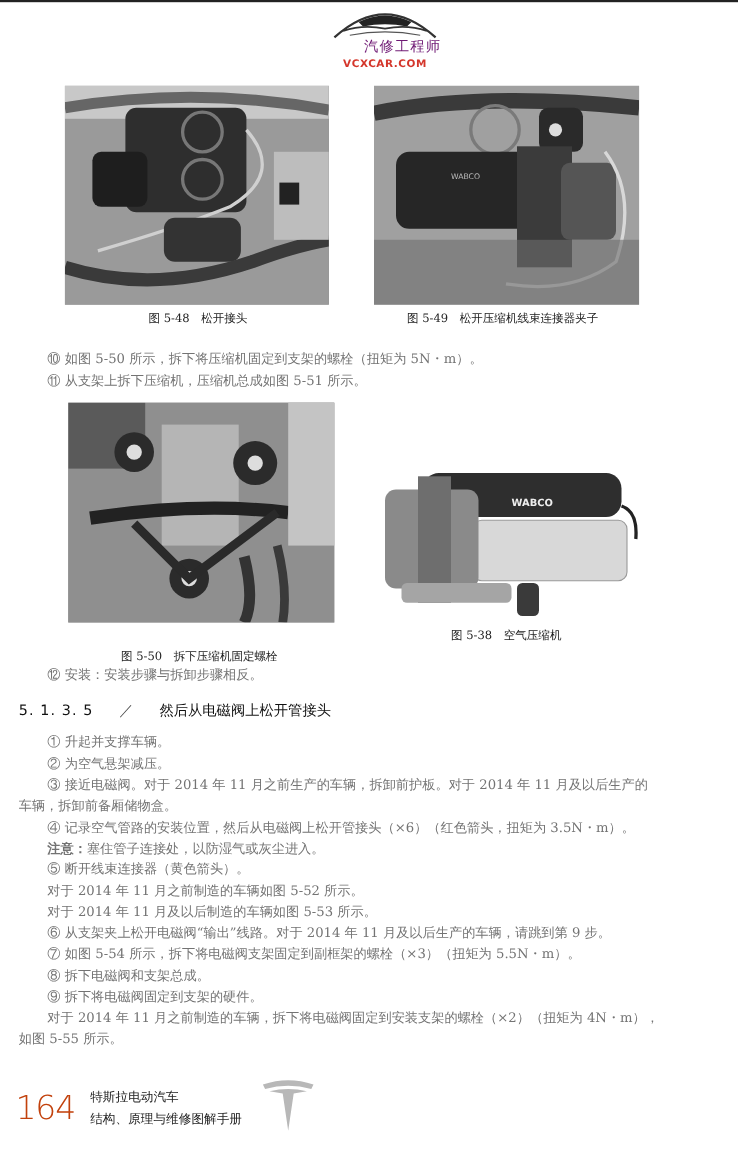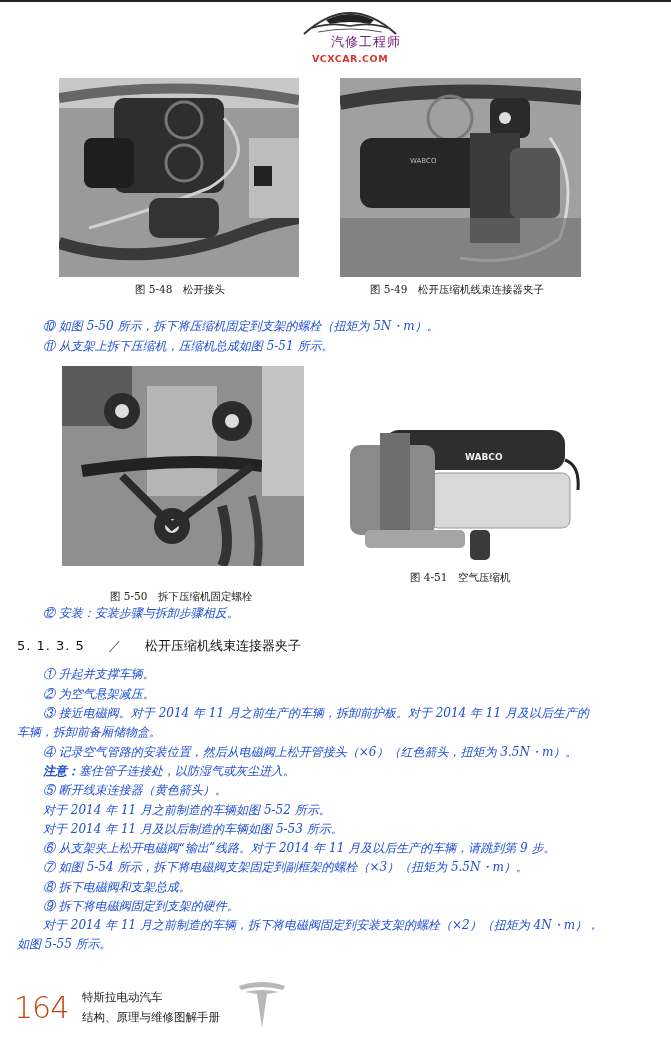--- a/index.html
+++ b/index.html
@@ -6,21 +6,21 @@
   body { width:671px; height:1053px; position:relative; overflow:hidden;
          font-family:"DejaVu Serif", "Liberation Serif", serif; color:#1a1a1a; }
   .top-rule { position:absolute; left:0; top:0; width:671px; height:2px; background:#222; }
   .logo { position:absolute; left:290px; top:4px; width:120px; height:66px; }
   .logo-cn { position:absolute; left:16px; top:29px; width:120px; text-align:center;
              font-family:"DejaVu Sans", sans-serif; font-size:13px; color:#701a75; letter-spacing:1px; }
   .logo-en { position:absolute; left:0; top:49px; width:120px; text-align:center;
              font-family:"DejaVu Sans", sans-serif; font-size:9.5px; color:#d4362b; letter-spacing:0.5px;font-weight:bold; }
   .photo { position:absolute; overflow:hidden; }
   .caption { position:absolute; font-size:10.5px; white-space:nowrap; color:#222; }
-  .para { position:absolute; font-size:12px; white-space:nowrap; color:#1d4ed8; line-height:14px;font-style:italic; }
+  .para { position:absolute; font-size:12px; white-space:nowrap; color:#737373; line-height:14px; }
   .note-label { font-weight:bold; font-family:"DejaVu Sans", sans-serif; }
   .section { position:absolute; left:17px; top:637px; font-family:"DejaVu Sans", sans-serif;
              font-size:13px; color:#111; white-space:nowrap; }
   .section .num { letter-spacing:1px;margin-top:20px; }
   .section .slash { display:inline-block; width:60px; text-align:center; color:#444; }
   .footer-num { position:absolute; left:14px; top:990px; font-family:"DejaVu Sans", sans-serif;
                 font-size:30px; font-weight:200; color:#c2410c; letter-spacing:-1px; }
   .footer-t1, .footer-t2 { position:absolute; left:82px; font-family:"DejaVu Sans", sans-serif;
                 font-size:11.5px; color:#222; white-space:nowrap; }
   .footer-t1 { top:990px; } .footer-t2 { top:1010px; }
@@ -105,26 +105,26 @@
     <rect x="45" y="5" width="180" height="40" rx="14" fill="#2e2e2e"></rect>
     <rect x="90" y="48" width="140" height="55" rx="8" fill="#d8d8d8" stroke="#999"></rect>
     <rect x="10" y="20" width="85" height="90" rx="10" fill="#8a8a8a"></rect>
     <rect x="40" y="8" width="30" height="115" fill="#6e6e6e"></rect>
     <rect x="25" y="105" width="100" height="18" rx="5" fill="#a5a5a5"></rect>
     <text x="125" y="35" font-size="9" font-weight="bold" fill="#eee" font-family="DejaVu Sans, sans-serif">WABCO</text>
     <path d="M225 35 Q240 40 238 65" stroke="#222" stroke-width="3" fill="none"></path>
     <rect x="130" y="105" width="20" height="30" rx="5" fill="#3a3a3a"></rect>
   </svg>
 </div>
-<div class="caption" style="left:410px;top:571px;">图 4-51　空气压缩机</div>
+<div class="caption" style="left:410px;top:571px;">图 5-38　空气压缩机</div>
 
 <div class="para" style="left:43px;top:606px;">⑫ 安装：安装步骤与拆卸步骤相反。</div>
 
 <div class="section">
-  <span class="num">5. 1. 3. 5</span><span class="slash">／</span><span>松开压缩机线束连接器夹子</span>
+  <span class="num">5. 1. 3. 5</span><span class="slash">／</span><span>然后从电磁阀上松开管接头</span>
 </div>
 
 <div class="para" style="left:43px;top:667px;">① 升起并支撑车辆。</div>
 <div class="para" style="left:43px;top:687px;">② 为空气悬架减压。</div>
 <div class="para" style="left:43px;top:706px;">③ 接近电磁阀。对于 2014 年 11 月之前生产的车辆，拆卸前护板。对于 2014 年 11 月及以后生产的</div>
 <div class="para" style="left:17px;top:725px;">车辆，拆卸前备厢储物盒。</div>
 <div class="para" style="left:43px;top:745px;">④ 记录空气管路的安装位置，然后从电磁阀上松开管接头（×6）（红色箭头，扭矩为 3.5N・m）。</div>
 <div class="para" style="left:43px;top:764px;">
   <span class="note-label">注意：</span><span>塞住管子连接处，以防湿气或灰尘进入。</span>
 </div>

